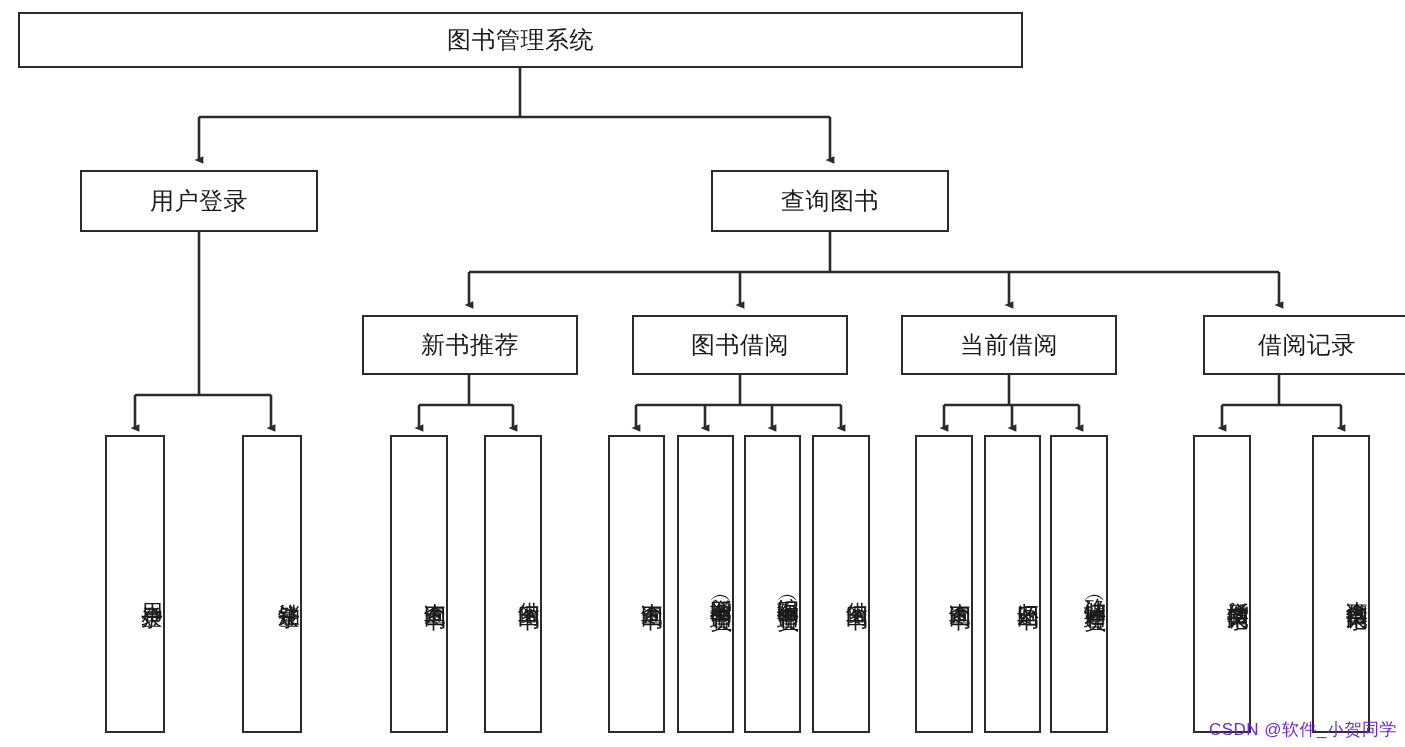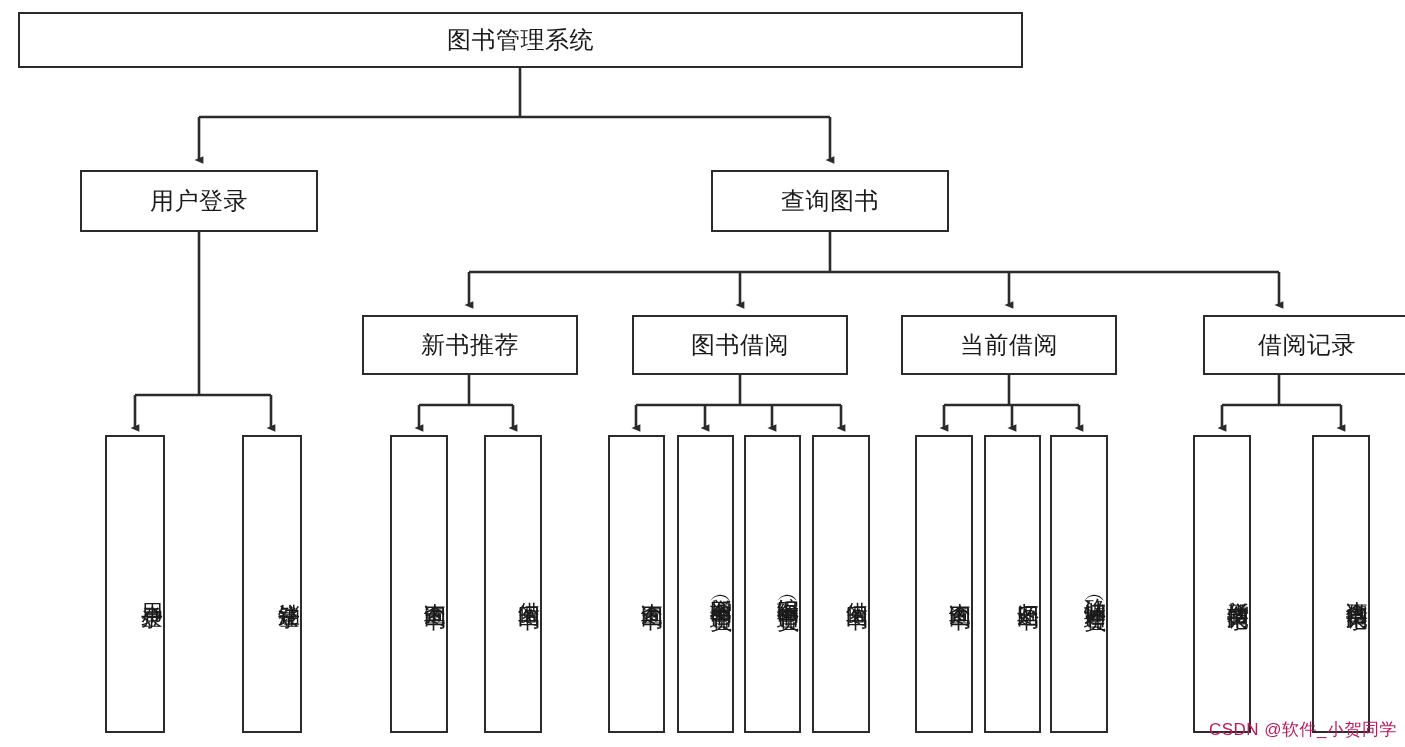--- a/index.html
+++ b/index.html
@@ -53,21 +53,21 @@
   .node.vert .lbl {
     writing-mode: vertical-rl;
     text-orientation: upright;
     white-space: nowrap;
   }
   #watermark {
     position: absolute;
     right: 8px;
     bottom: 6px;
     font-size: 17px;
-    color: #be185d;
+    color: #6d28d9;
     letter-spacing: 0.5px;
     white-space: nowrap;
     user-select: none;
   }
 </style>
 </head>
 <body>
 
 <div id="canvas">
 

